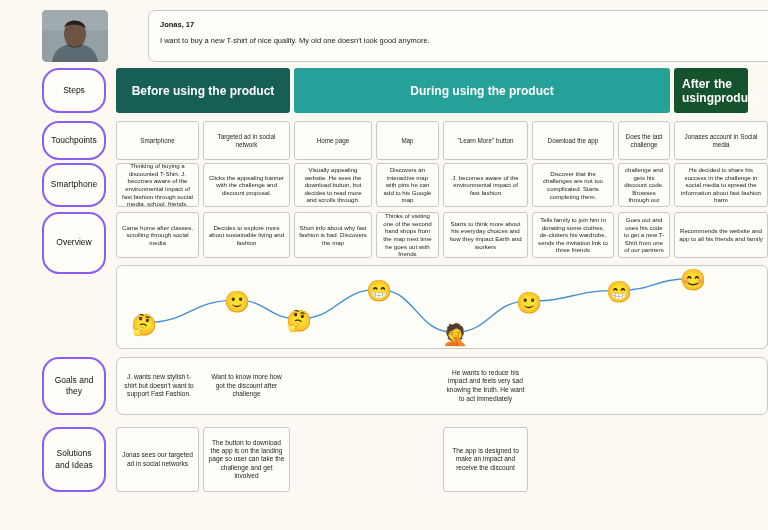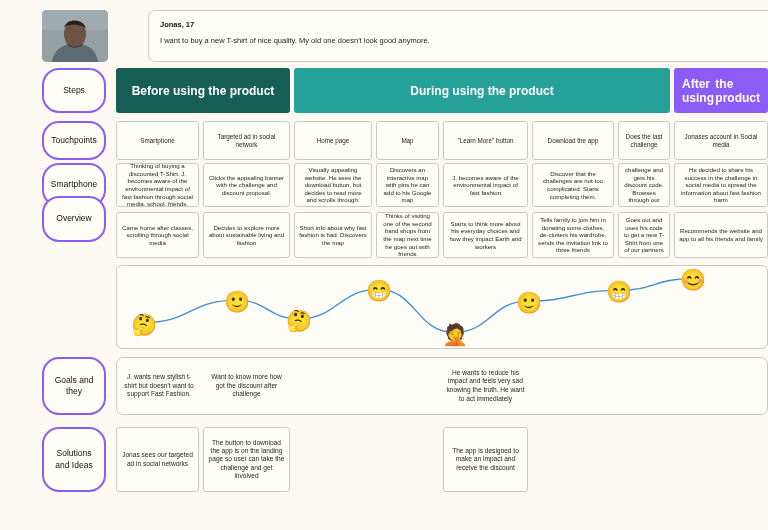--- a/index.html
+++ b/index.html
@@ -112,32 +112,32 @@
     </svg>
   </div>
   <div class="persona-box">
     <div class="persona-name">Jonas, 17</div>
     <div class="persona-quote">I want to buy a new T-shirt of nice quality. My old one doesn't look good anymore.</div>
   </div>
 
   <div class="rowlabel" style="top:68px;height:45px;">Steps</div>
   <div class="rowlabel" style="top:121px;height:39px;">Touchpoints</div>
   <div class="rowlabel" style="top:163px;height:44px;">Smartphone</div>
-  <div class="rowlabel" style="top:196px;height:46px;">Overview</div>
+  <div class="rowlabel" style="top:212px;height:62px;">Overview</div>
   <div class="rowlabel" style="top:357px;height:58px;">Goals and they</div>
   <div class="rowlabel" style="top:427px;height:65px;">Solutions and Ideas</div>
 
   <div id="steps-row">
       <div class="step" style="left: 116px; width: 174px; background: rgb(23, 95, 85);">
         <div>Before using the product</div>
       </div>
       <div class="step" style="left: 294px; width: 376px; background: rgb(38, 161, 153);">
         <div>During using the product</div>
       </div>
-      <div class="step after" style="left: 674px; width: 94px; background: #8b5cf6;">
+      <div class="step after" style="left: 674px; width: 74px; background: #14532d;">
         <div>After using</div>
         <div>the product</div>
       </div>
     </div>
   <div id="touchpoints-row">
       <div class="cell tp" style="left: 116px; width: 83px;">Smartphone</div>
       <div class="cell tp" style="left: 203px; width: 87px;">Targeted ad in social network</div>
       <div class="cell tp" style="left: 294px; width: 78px;">Home page</div>
       <div class="cell tp" style="left: 376px; width: 63px;">Map</div>
       <div class="cell tp" style="left: 443px; width: 85px;">"Learn More" button</div>

